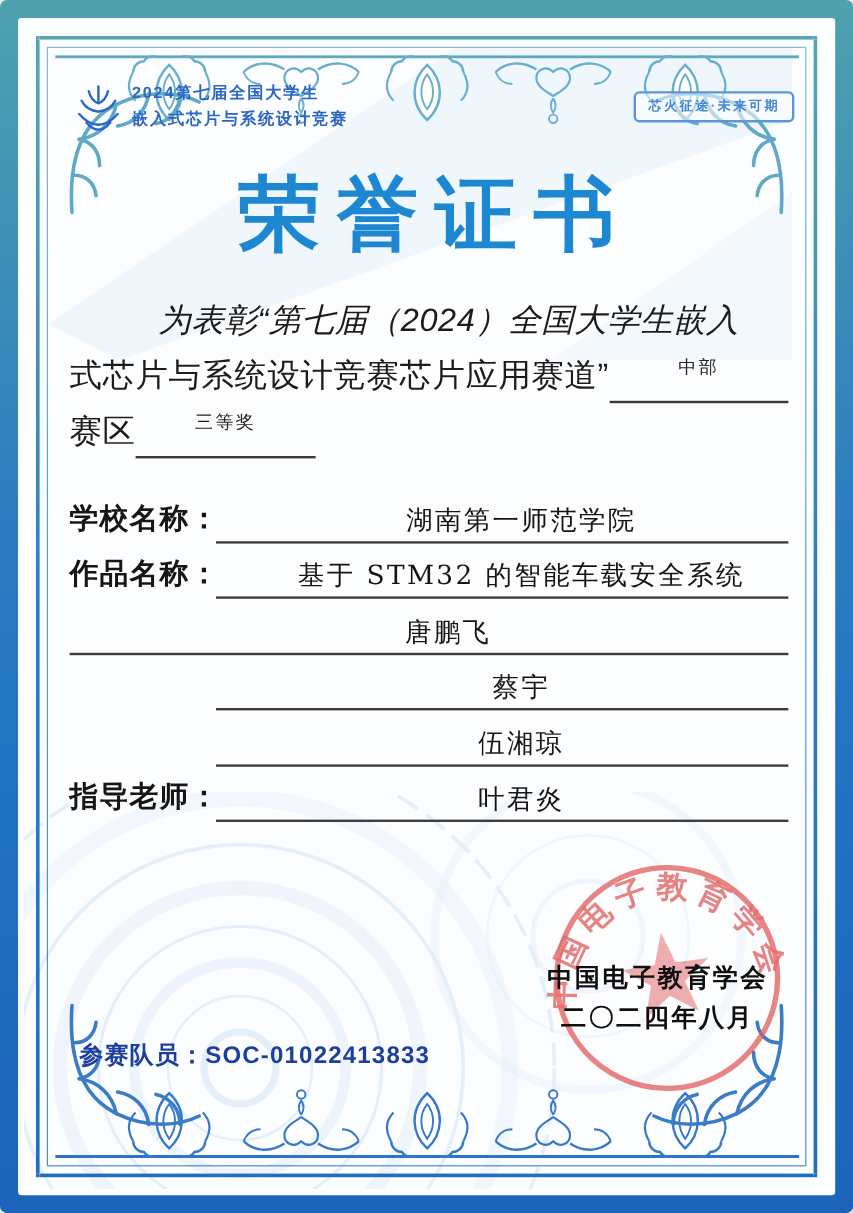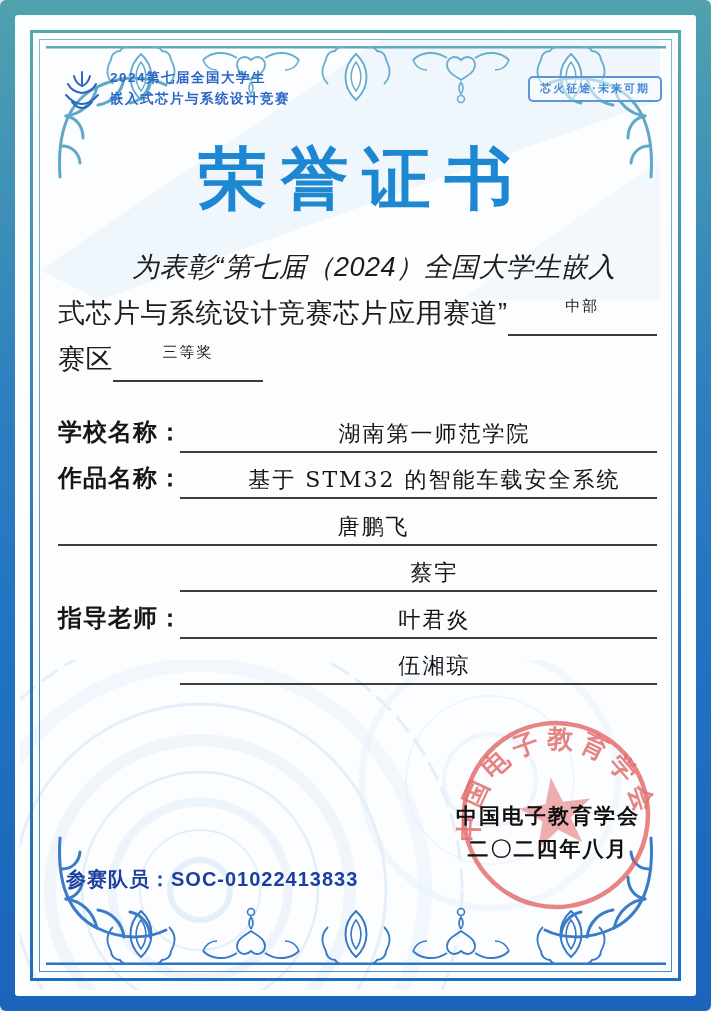--- a/index.html
+++ b/index.html
@@ -216,29 +216,29 @@
         <span class="uvalue">唐鹏飞</span>
       </div>
     </div>
     <div class="frow">
       <div class="flabel"></div>
       <div class="uline">
         <span class="uvalue">蔡宇</span>
       </div>
     </div>
     <div class="frow">
+      <div class="flabel"></div>
+      <div class="uline">
+        <span class="uvalue">伍湘琼</span>
+      </div>
+    </div>
+    <div class="frow">
       <div class="flabel">指导老师：</div>
       <div class="uline">
         <span class="uvalue">叶君炎</span>
-      </div>
-    </div>
-    <div class="frow">
-      <div class="flabel"></div>
-      <div class="uline">
-        <span class="uvalue">伍湘琼</span>
       </div>
     </div>
   </div>
 
   <svg class="stamp" viewBox="0 0 208 198">
     <g transform="translate(104,99) rotate(-8)">
       <circle cx="0" cy="0" r="92" fill="none" stroke="#e05a5a" stroke-width="4.5" opacity="0.85"></circle>
       <polygon points="0,-38 8.8,-12.1 36.1,-11.7 14.3,4.6 22.3,30.7 0,15 -22.3,30.7 -14.3,4.6 -36.1,-11.7 -8.8,-12.1" fill="#e05a5a" opacity="0.55"></polygon>
       <defs>
         <path id="sealArc" d="M -76,38 A 80,80 0 1 1 76,38" fill="none"></path>

